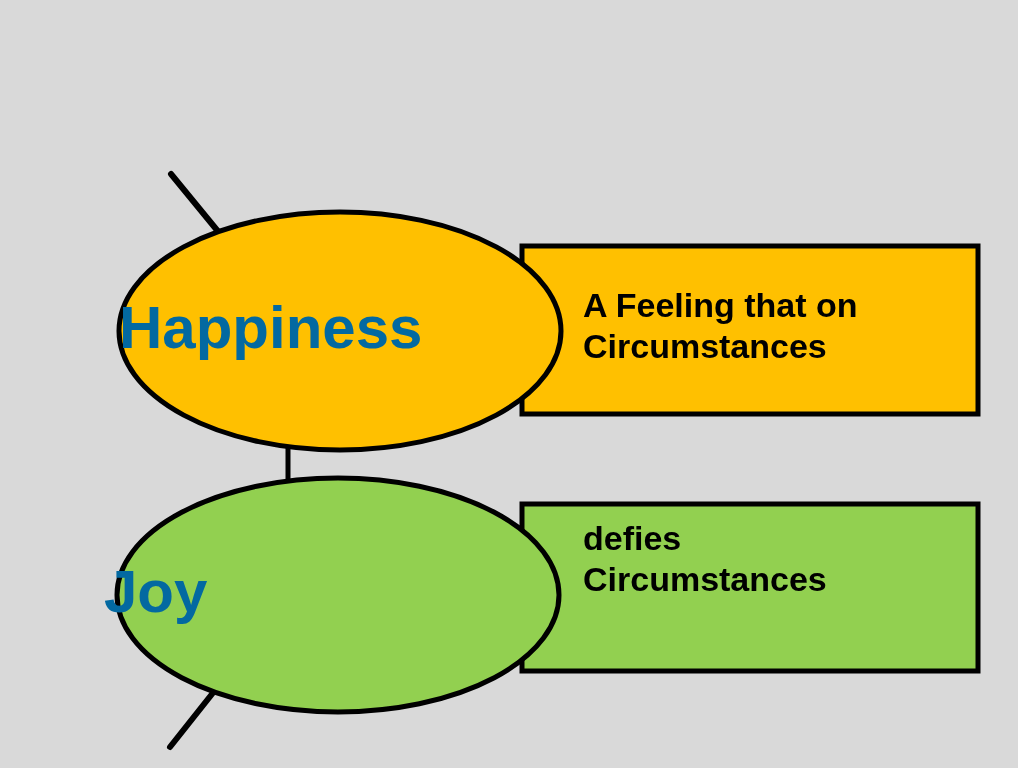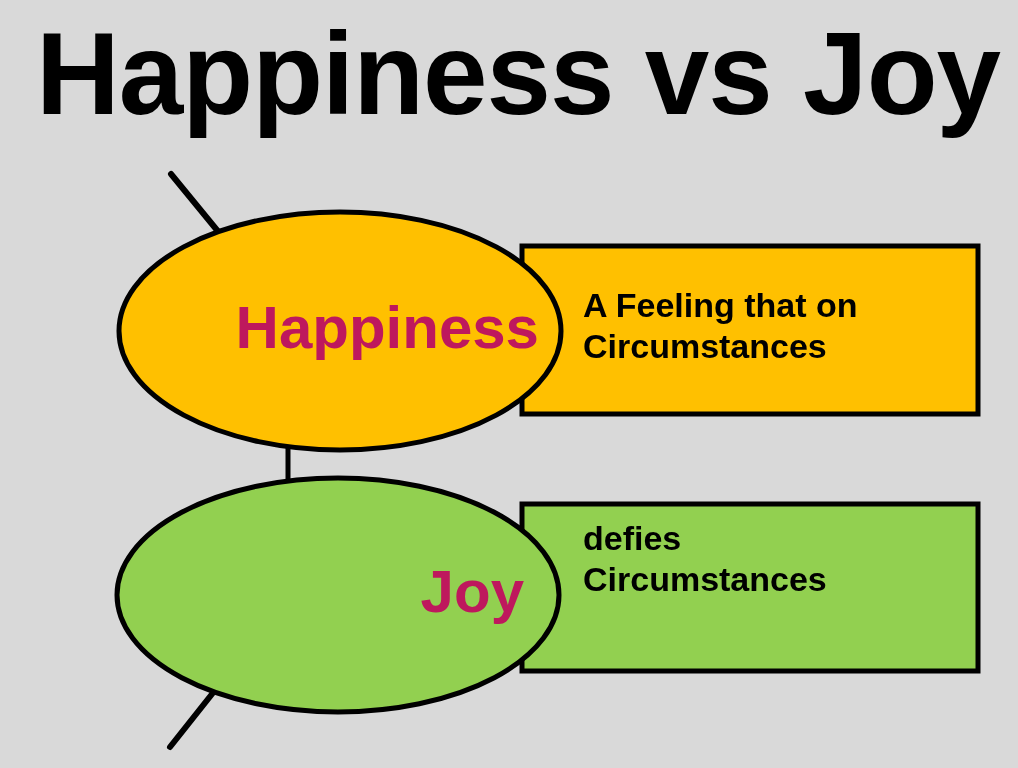--- a/index.html
+++ b/index.html
@@ -36,22 +36,22 @@
     font-weight: bold;
     line-height: 1.0;
     color: #000000;
     letter-spacing: -1px;
     white-space: nowrap;
   }
   .ellipse-label {
     position: absolute;
     font-size: 60px;
     font-weight: bold;
-    color: #be185d;
-    text-align: right;
+    color: #0369a1;
+    text-align: left;
     line-height: 1.05;
     white-space: nowrap;
   }
   #happiness-ellipse-label {
     left: 119px;
     top: 296px;
     width: 420px;
   }
   #joy-ellipse-label {
     left: 104px;
@@ -93,21 +93,20 @@
 
     <line x1="171" y1="174" x2="221" y2="235" stroke="#000000" stroke-width="6" stroke-linecap="round"></line>
 
     <line x1="216" y1="689" x2="170" y2="747" stroke="#000000" stroke-width="6" stroke-linecap="round"></line>
 
     <ellipse cx="340" cy="331" rx="221" ry="119" fill="#ffc000" stroke="#000000" stroke-width="5"></ellipse>
 
     <ellipse cx="338" cy="595" rx="221" ry="117" fill="#92d050" stroke="#000000" stroke-width="5"></ellipse>
   </svg>
 
-  <div class="page-title">Happiness vs Joy</div>
 
   <div class="ellipse-label" id="happiness-ellipse-label">Happiness</div>
 
   <div class="ellipse-label" id="joy-ellipse-label">Joy</div>
 
   <div class="desc-text" id="happiness-desc">
     <span class="desc-line">A Feeling that on</span>
     <span class="desc-line">Circumstances</span>
   </div>
 

